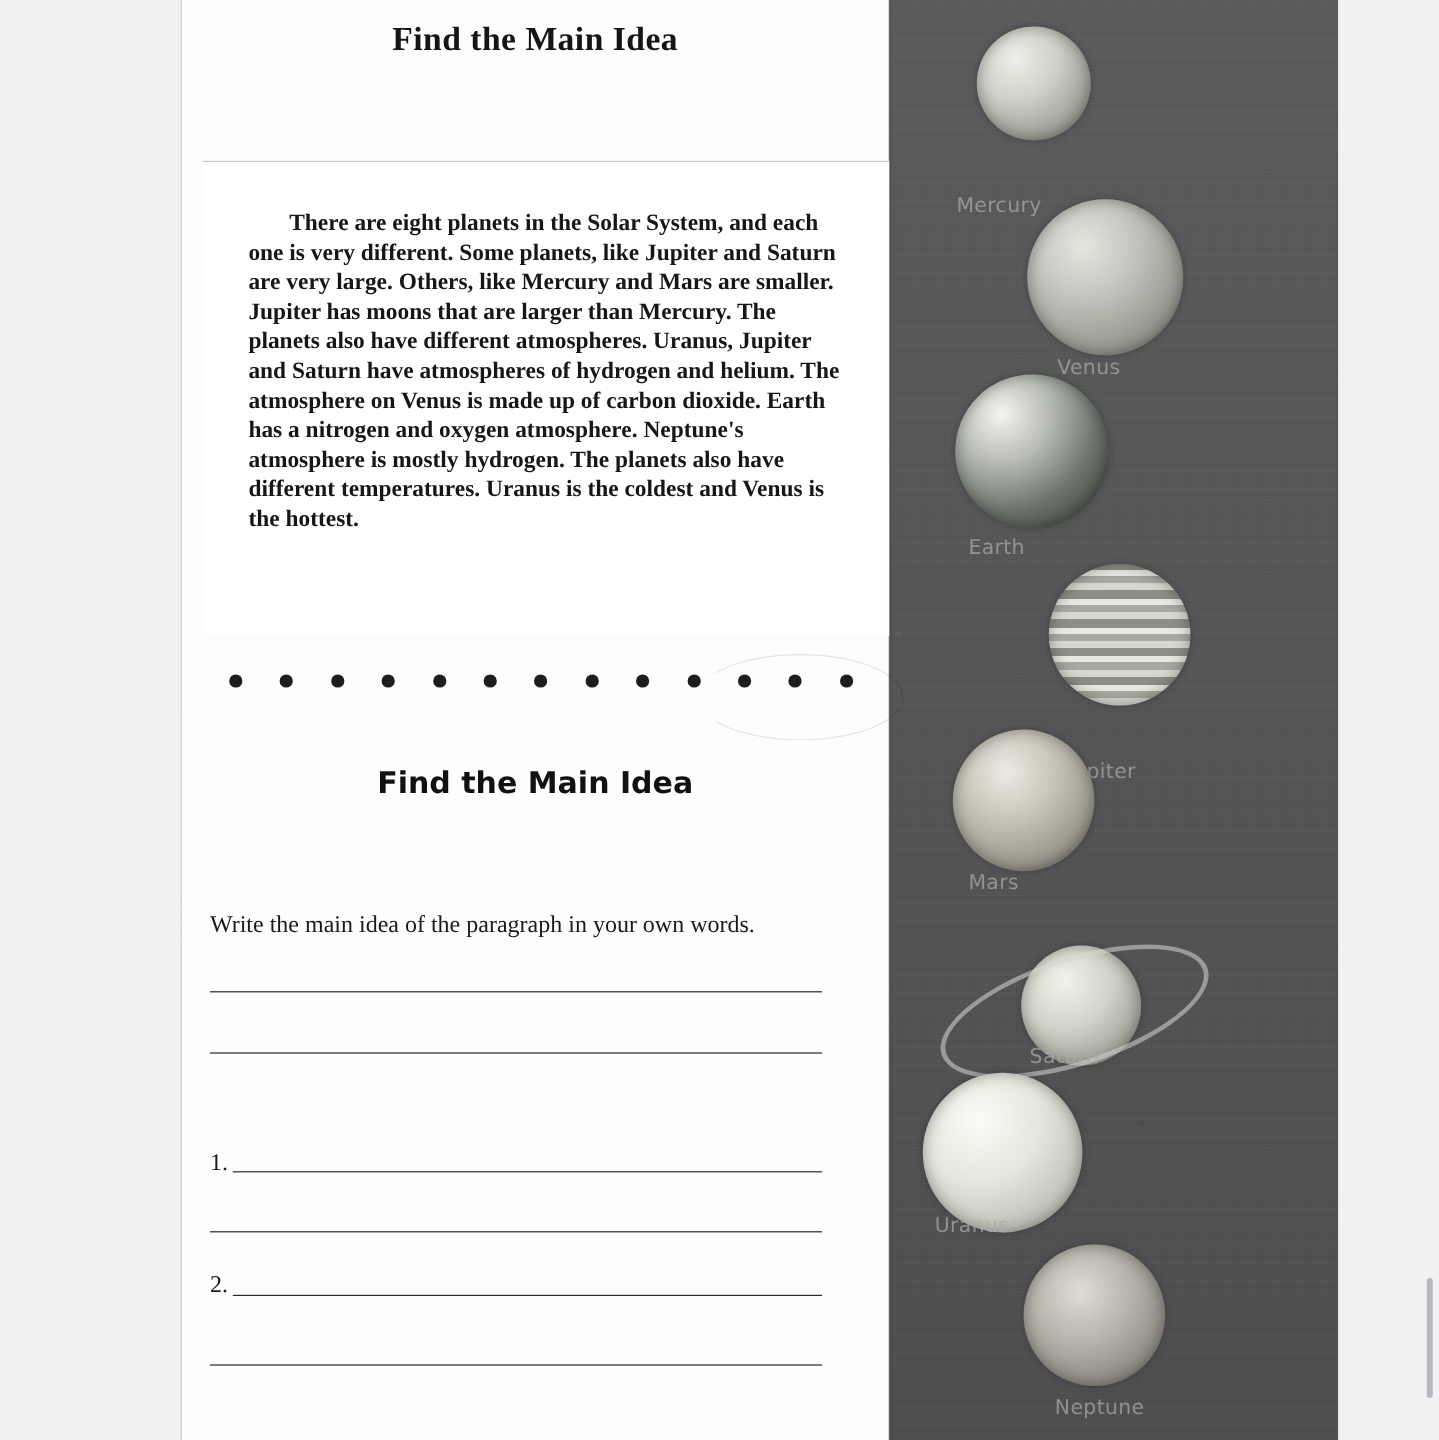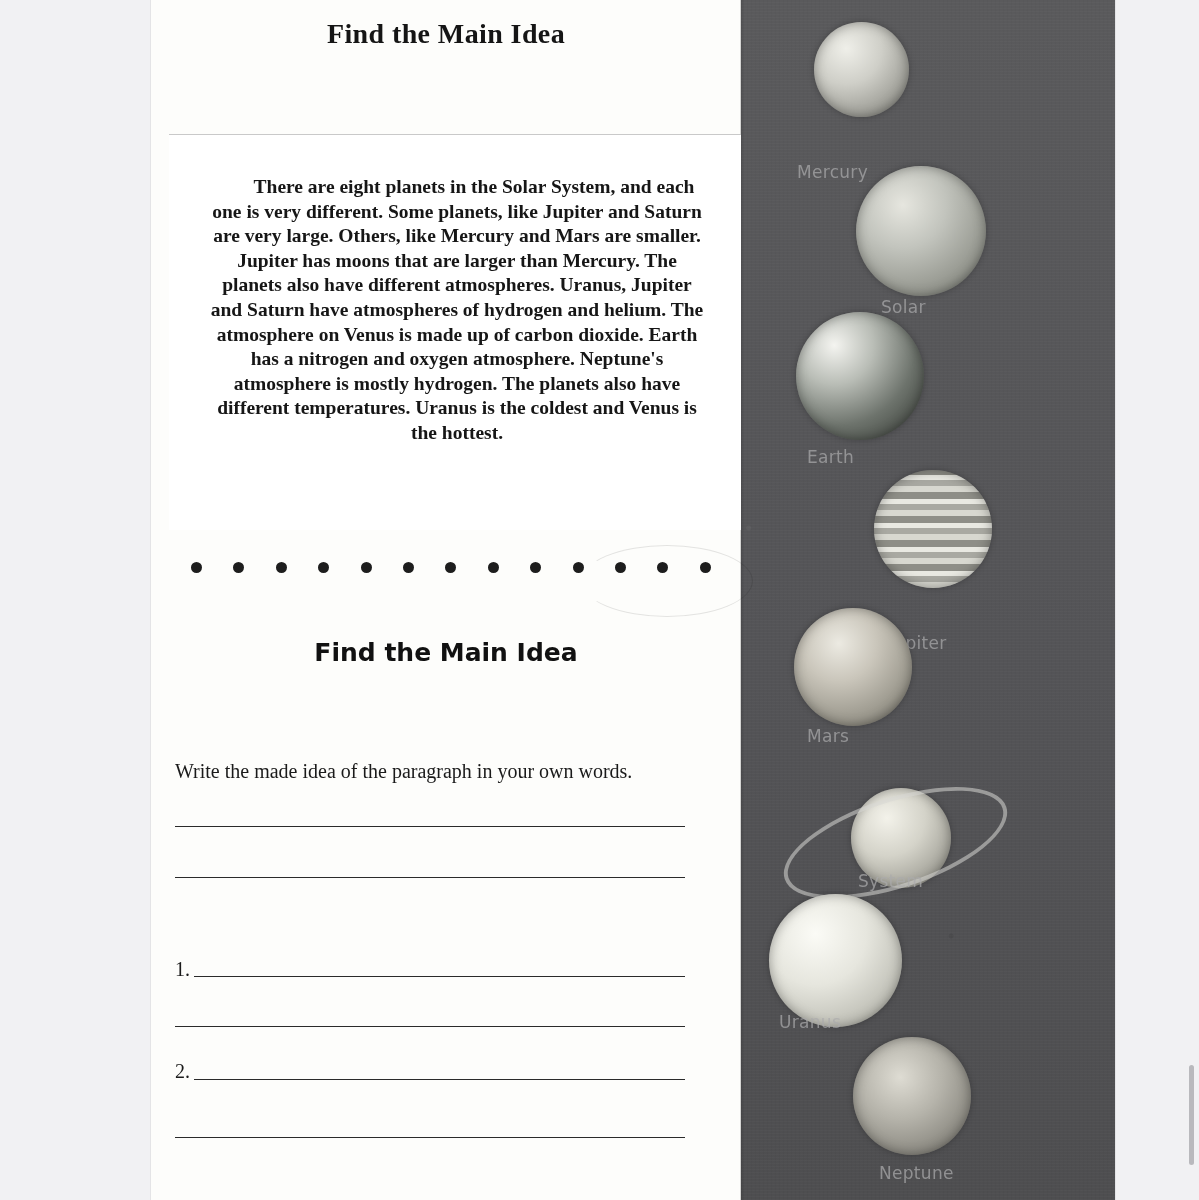--- a/index.html
+++ b/index.html
@@ -113,21 +113,21 @@
     position: absolute;
     left: 38px;
     top: 40px;
     width: 500px;
     font-family: "Liberation Serif", serif;
     font-weight: bold;
     font-size: 19.5px;
     line-height: 24.6px;
     color: #161616;
     text-indent: 34px;
-    text-align: center;
+    text-align: left;
   }
 
   
   #dot-row {
     position: absolute;
     left: 40px;
     top: 562px;
     width: 520px;
     display: flex;
     justify-content: space-between;
@@ -234,39 +234,39 @@
     </div>
 
     <div>
 
       <div class="planet" style="left:663px; top:22px; width:95px; height:95px;
                   background: radial-gradient(circle at 34% 28%, #efefe9 0%, #cfcfc8 38%, #a3a39c 70%, #6f6f69 100%);"></div>
       <div class="planet-label" style="left:646px; top:146px;margin-top:16px;">Mercury</div>
 
       <div class="planet" style="left:705px; top:166px; width:130px; height:130px;
                   background: radial-gradient(circle at 36% 30%, #e6e6df 0%, #c2c4bd 35%, #95978f 72%, #5f625c 100%);"></div>
-      <div class="planet-label" style="left:730px; top:297px;">Solar</div>
+      <div class="planet-label" style="left:730px; top:297px;">Venus</div>
 
       <div class="planet" style="left:645px; top:312px; width:128px; height:128px;
                   background: radial-gradient(circle at 30% 26%, #f4f4f0 0%, #b9bdb6 30%, #6d736c 62%, #30342f 100%);"></div>
       <div class="planet-label" style="left:656px; top:447px;">Earth</div>
 
       <div class="planet" style="left:723px; top:470px; width:118px; height:118px; border-radius:50%;
                   background: repeating-linear-gradient(0deg,
                       #d8d8d0 0 6px, #a9a9a2 6px 12px, #e9e9e2 12px 17px, #8e8e87 17px 24px);"></div>
       <div class="planet-label" style="left:738px; top:585px;margin-top:48px;">Jupiter</div>
 
       <div class="planet" style="left:643px; top:608px; width:118px; height:118px;
                   background: radial-gradient(circle at 38% 30%, #eceae2 0%, #cac6bb 34%, #9b988d 70%, #5d5b53 100%);"></div>
       <div class="planet-label" style="left:656px; top:726px;">Mars</div>
 
       <div class="planet" style="left:700px; top:788px; width:100px; height:100px;
                   background: radial-gradient(circle at 36% 30%, #f3f2ea 0%, #d4d3c9 40%, #a4a39a 75%, #6b6a63 100%);"></div>
       <div class="ring" style="left:628px; top:798px; width:225px; height:82px;"></div>
-      <div class="planet-label" style="left:707px; top:871px;">System</div>
+      <div class="planet-label" style="left:707px; top:871px;">Saturn</div>
 
       <div class="planet" style="left:618px; top:894px; width:133px; height:133px;
                   background: radial-gradient(circle at 35% 30%, #fbfbf6 0%, #e6e6de 40%, #c0c0b7 75%, #8b8b83 100%);"></div>
       <div class="planet-label" style="left:628px; top:1012px;">Uranus</div>
 
       <div class="planet" style="left:702px; top:1037px; width:118px; height:118px;
                   background: radial-gradient(circle at 40% 34%, #dedcd3 0%, #b5b3aa 40%, #8b8981 75%, #5d5b54 100%);"></div>
       <div class="planet-label" style="left:728px; top:1163px;">Neptune</div>
     </div>
 
@@ -292,21 +292,21 @@
       <span></span>
       <span></span>
       <span></span>
       <span></span>
       <span></span>
       <span></span>
     </div>
 
     <div id="section-heading">Find the Main Idea</div>
 
-    <div class="prompt" id="prompt-1">Write the made idea of the paragraph in your own words.</div>
+    <div class="prompt" id="prompt-1">Write the main idea of the paragraph in your own words.</div>
     <div class="rule" style="left:24px; top:826px; width:510px;"></div>
     <div class="rule" style="left:24px; top:877px; width:510px;"></div>
 
     <div class="numlabel" style="top:958px;">1.</div>
     <div class="rule" style="left:43px; top:976px; width:491px;"></div>
     <div class="rule" style="left:24px; top:1026px; width:510px;"></div>
 
     <div class="numlabel" style="top:1060px;">2.</div>
     <div class="rule" style="left:43px; top:1079px; width:491px;"></div>
     <div class="rule" style="left:24px; top:1137px; width:510px;"></div>

